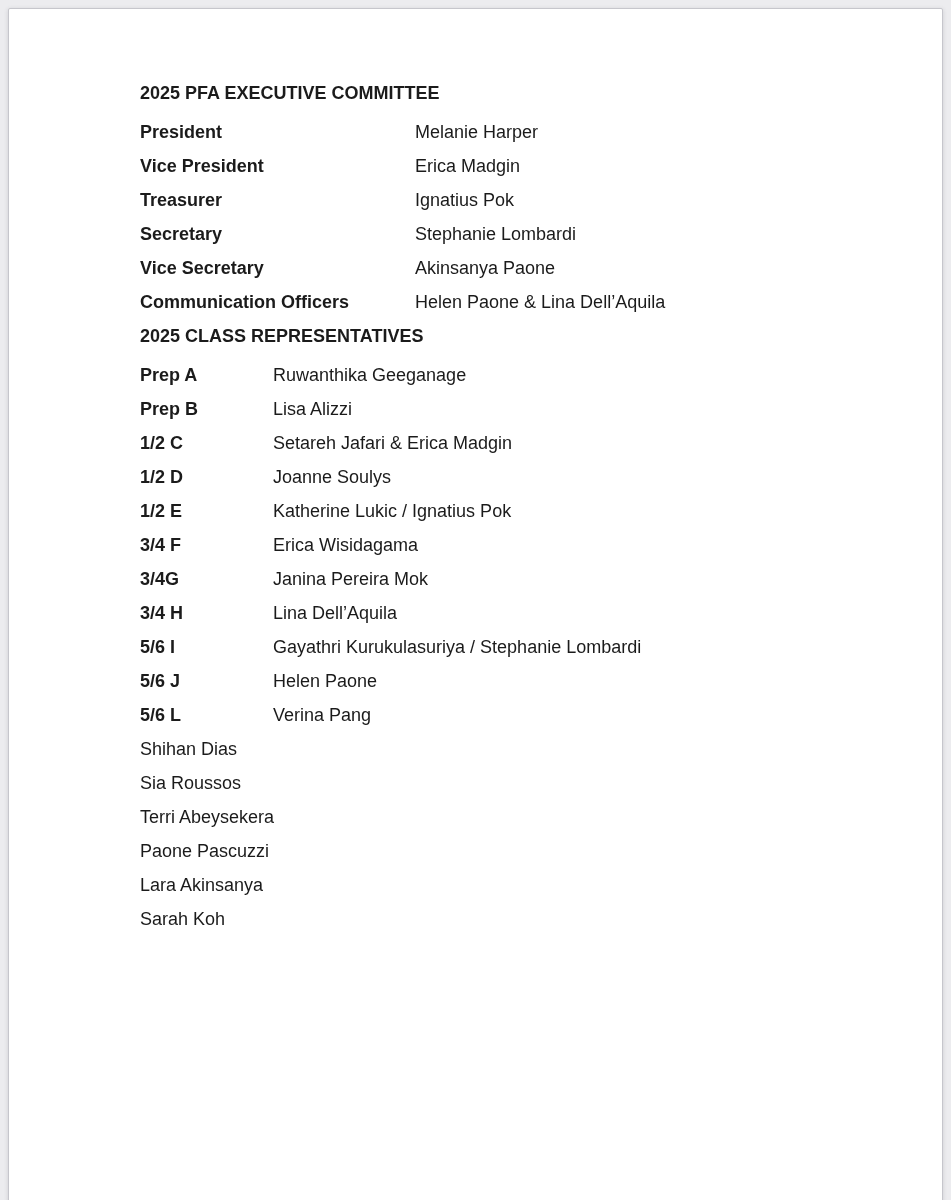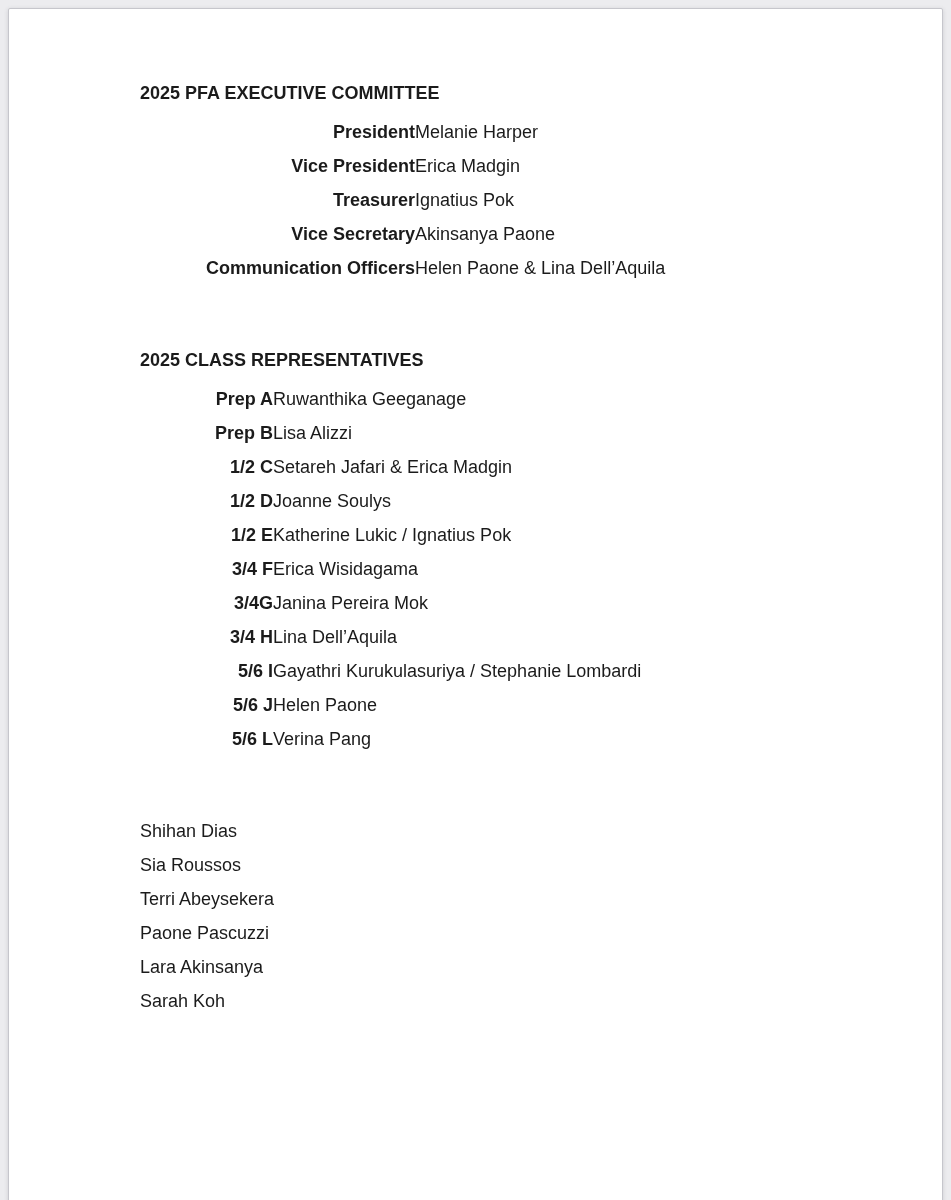--- a/index.html
+++ b/index.html
@@ -27,29 +27,29 @@
     border: 1px solid #c6c6cc;
     border-radius: 2px;
     box-shadow: 0 1px 4px rgba(70,70,85,0.18);
   }
   .content {
     padding: 67px 36px 0 131px;
     color: #1b1b1b;
     font-size: 18px;
     line-height: 34px;
   }
-  section + section { margin-top: 58px; }
+  section + section { }
   h2 {
     margin: 0 0 5px 0;
     font-size: 18px;
     line-height: 34px;
     font-weight: 700;
     color: #1b1b1b;
   }
-  .row { display: flex; text-align: right; }
+  .row { display: flex; }
   .row .label {
     font-weight: 700;
     flex-shrink: 0;
   }
   .sec-exec .label { width: 275px; }
   .sec-class .label { width: 133px; }
   .name { font-weight: 400; }
   .member { line-height: 34px; }
 </style>
 </head>
@@ -65,20 +65,24 @@
           <span class="label">President</span>
           <span class="name">Melanie Harper</span>
         </div>
         <div class="row">
           <span class="label">Vice President</span>
           <span class="name">Erica Madgin</span>
         </div>
         <div class="row">
           <span class="label">Treasurer</span>
           <span class="name">Ignatius Pok</span>
+        </div>
+        <div class="row">
+          <span class="label">Secretary</span>
+          <span class="name">Stephanie Lombardi</span>
         </div>
         <div class="row">
           <span class="label">Vice Secretary</span>
           <span class="name">Akinsanya Paone</span>
         </div>
         <div class="row">
           <span class="label">Communication Officers</span>
           <span class="name">Helen Paone &amp; Lina Dell’Aquila</span>
         </div>
       </section>

